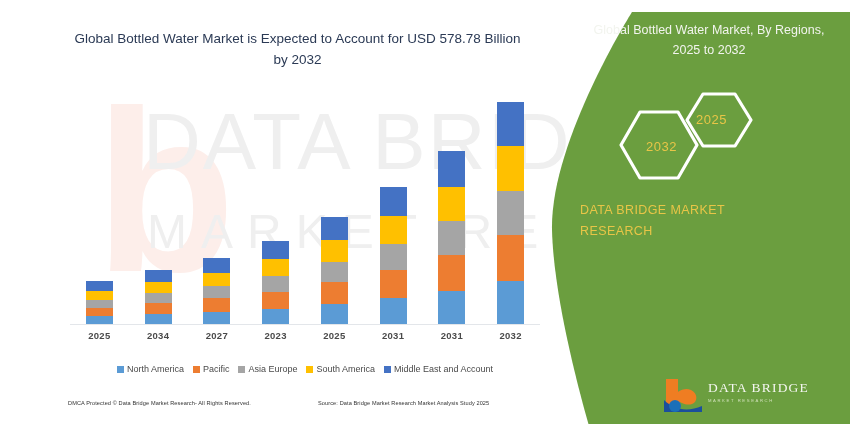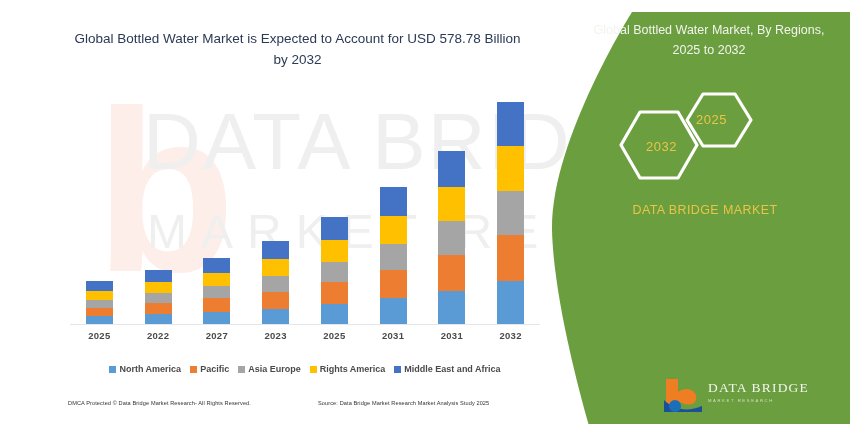--- a/index.html
+++ b/index.html
@@ -57,21 +57,21 @@
     width:50px; text-align:center; font-size:9.5px; font-weight:700;
     color:#4a4a4a; letter-spacing:.3px;
   }
 
   .legend {
     position:absolute; left:70px; top:360px; width:470px; height:18px;
     display:flex; align-items:center; justify-content:center; gap:9px;
   }
   .legend-item { display:flex; align-items:center; gap:3px; }
   .legend-swatch { width:7px; height:7px; display:block; }
-  .legend-label { font-size:9px; font-weight:700; color:#4a4a4a; white-space:nowrap; }
+  .legend-label { font-size:9px; font-weight:400; color:#4a4a4a; white-space:nowrap; }
 
   .footer { position:absolute; left:0; top:400px; width:600px; height:16px; }
   .footer-left {
     position:absolute; left:68px; top:0; font-size:5.6px; color:#333;
     letter-spacing:.1px; white-space:nowrap;
   }
   .footer-right {
     position:absolute; left:318px; top:0; font-size:5.6px; color:#333;
     letter-spacing:.1px; white-space:nowrap;
   }
@@ -91,21 +91,21 @@
   .hexes { position:absolute; left:0; top:0; width:310px; height:424px; }
   .hex-svg { position:absolute; left:60px; top:78px; }
   .hex-label {
     position:absolute; color:#e8c547; font-size:13px; font-weight:400;
     letter-spacing:.5px;
   }
   .hex-2032 { left:106px; top:127px; }
   .hex-2025 { left:156px; top:100px; }
 
   .brand-text {
-    position:absolute; left:40px; top:188px; width:250px; text-align:center;
+    position:absolute; left:40px; top:188px; width:250px; 
     color:#e8c547; font-size:12.5px; line-height:21px; letter-spacing:.4px;
   }
 
   .logo { position:absolute; left:122px; top:364px; width:170px; height:38px; }
   .logo-mark { position:absolute; left:0; top:0; }
   .logo-words { position:absolute; left:46px; top:4px; }
   .logo-name {
     font-size:13.5px; color:#f4f6f0; letter-spacing:1.2px; font-weight:400;
     white-space:nowrap; font-family:"Liberation Serif", serif;
   }
@@ -188,21 +188,21 @@
               <div class="seg" title="Europe 2032" style="height: 46px; background: rgb(237, 125, 49);"></div>
               <div class="seg" title="North America 2032" style="height: 43px; background: rgb(91, 155, 213);"></div>
             </div>
           </div>
         <div class="axis-line"></div>
       </div>
     </div>
 
     <div class="xlabels" id="xlabels">
         <div class="xlabel">2025</div>
-        <div class="xlabel">2022</div>
+        <div class="xlabel">2034</div>
         <div class="xlabel">2027</div>
         <div class="xlabel">2023</div>
         <div class="xlabel">2025</div>
         <div class="xlabel">2031</div>
         <div class="xlabel">2031</div>
         <div class="xlabel">2032</div>
       </div>
 
     <div class="legend" id="legend">
         <div class="legend-item">
@@ -212,25 +212,25 @@
         <div class="legend-item">
           <span class="legend-swatch" style="background: rgb(237, 125, 49);"></span>
           <span class="legend-label">Pacific</span>
         </div>
         <div class="legend-item">
           <span class="legend-swatch" style="background: rgb(165, 165, 165);"></span>
           <span class="legend-label">Asia Europe</span>
         </div>
         <div class="legend-item">
           <span class="legend-swatch" style="background: rgb(255, 192, 0);"></span>
-          <span class="legend-label">Rights America</span>
+          <span class="legend-label">South America</span>
         </div>
         <div class="legend-item">
           <span class="legend-swatch" style="background: rgb(68, 114, 196);"></span>
-          <span class="legend-label">Middle East and Africa</span>
+          <span class="legend-label">Middle East and Account</span>
         </div>
       </div>
 
     <div class="footer">
       <div class="footer-left">DMCA Protected © Data Bridge Market Research- All Rights Reserved.</div>
       <div class="footer-right">Source: Data Bridge Market Research Market Analysis Study 2025</div>
     </div>
   </div>
 
   <div class="green-panel">
@@ -245,20 +245,21 @@
       <svg class="hex-svg" width="180" height="100" viewBox="0 0 180 100">
         <polygon points="103,4 135,4 151,30 135,56 103,56 87,30" fill="none" stroke="#ffffff" stroke-width="3.2" stroke-linejoin="round"></polygon>
         <polygon points="40,22 78,22 97,55 78,88 40,88 21,55" fill="none" stroke="#ffffff" stroke-width="3.2" stroke-linejoin="round"></polygon>
       </svg>
       <div class="hex-label hex-2032">2032</div>
       <div class="hex-label hex-2025">2025</div>
     </div>
 
     <div class="brand-text">
       <div>DATA BRIDGE MARKET</div>
+      <div>RESEARCH</div>
     </div>
 
     <div class="logo">
       <svg class="logo-mark" width="44" height="36" viewBox="0 0 44 36">
         <path d="M4 3 L16 3 L16 16 C16 16 22 11 29 14 C36 17 36 26 30 28 C24 30 18 26 18 26 L18 33 L4 33 Z" fill="#ef7d22"></path>
         <path d="M2 24 C12 34 26 36 40 30 L40 36 L2 36 Z" fill="#1b4f9c"></path>
         <circle cx="13" cy="30" r="6" fill="#1b6fb8"></circle>
       </svg>
       <div class="logo-words">
         <div class="logo-name">DATA BRIDGE</div>

